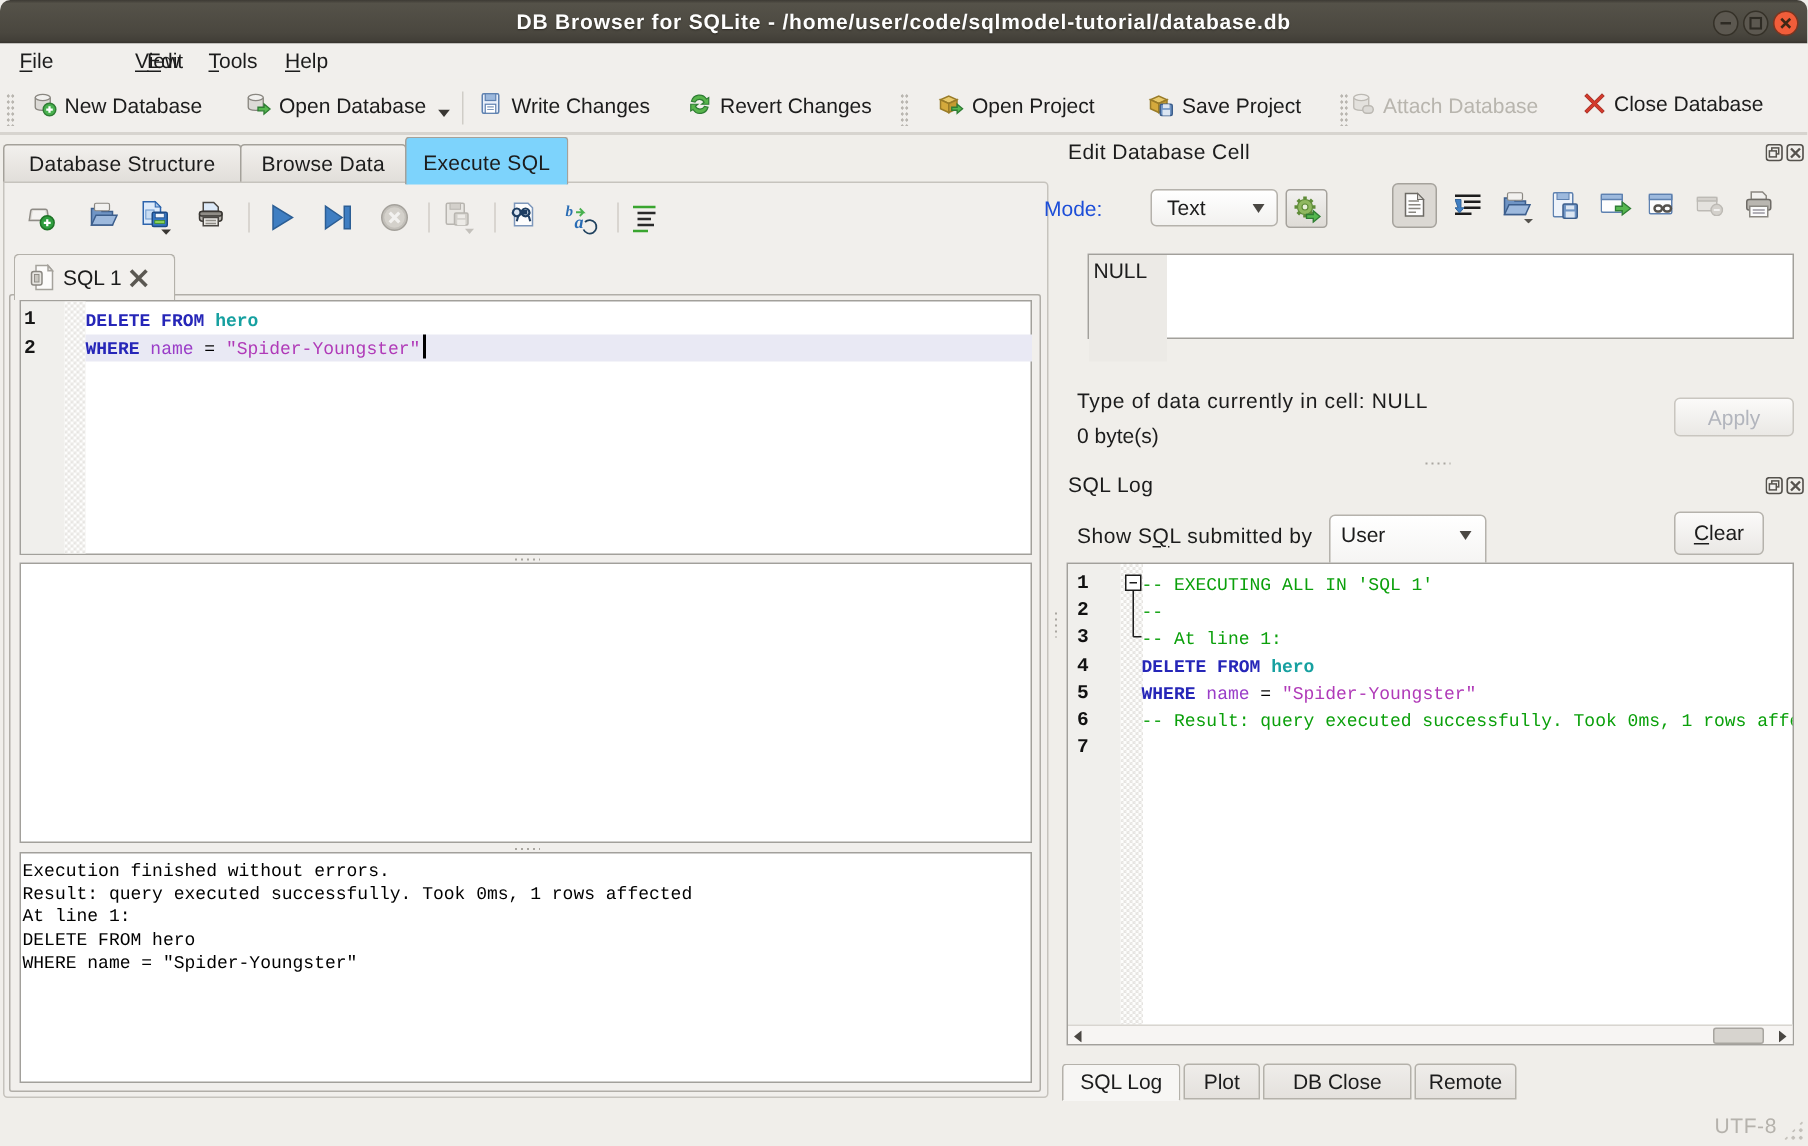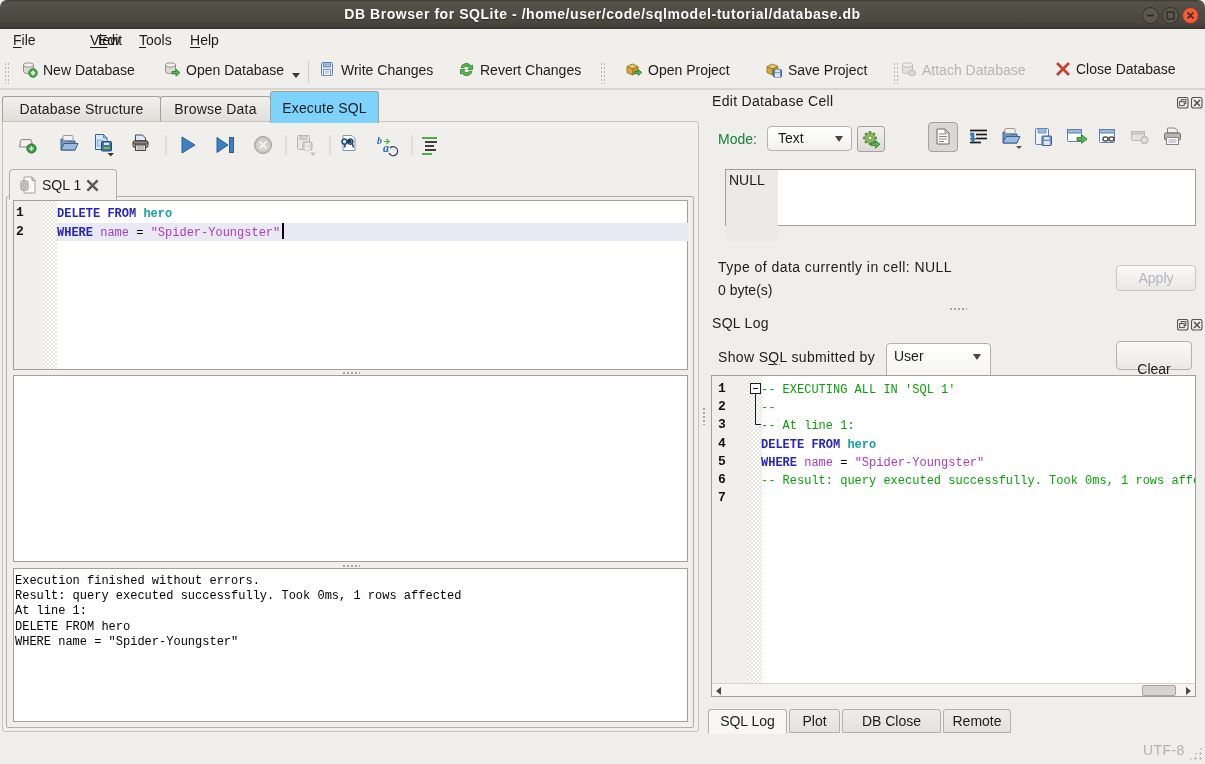--- a/index.html
+++ b/index.html
@@ -283,21 +283,21 @@
 WHERE name = "Spider-Youngster"</div>
 
 <div class="paneltitle abs" style="left:712px; top:93px;">Edit Database Cell</div>
 <div class="abs" id="edc-icons" style="left:1177px; top:95px;"><svg width="26" height="12" viewBox="0 0 26 12">
  <rect x="0.5" y="0.5" width="10.5" height="10.5" rx="2" fill="none" stroke="#55524d" stroke-width="1.1"></rect>
  <rect x="4.2" y="2.6" width="4.6" height="4" fill="none" stroke="#55524d" stroke-width="1"></rect>
  <rect x="2.6" y="4.6" width="4.6" height="4" fill="#f2f1ef" stroke="#55524d" stroke-width="1"></rect>
  <rect x="14.5" y="0.5" width="10.5" height="10.5" rx="2" fill="none" stroke="#55524d" stroke-width="1.1"></rect>
  <path d="M17 3 L23 9 M23 3 L17 9" stroke="#55524d" stroke-width="1.6"></path>
 </svg></div>
-<div class="abs" style="left:718px; top:131px; font-size:14px; color:#15803d;">Mode:</div>
+<div class="abs" style="left:696px; top:131px; font-size:14px; color:#1d4ed8;">Mode:</div>
 <div class="combo abs" style="left:767px; top:126px; width:85px; height:25px;">
   <span style="position:absolute; left:10px; top:3px;">Text</span>
   <svg style="position:absolute; right:7px; top:9px;" width="9" height="7">
       <path d="M0 0 L8 0 L4 6 Z" fill="#4a4743"></path>
     </svg>
 </div>
 <div class="abs" id="modebtn" style="left:857px; top:126px; width:28px; height:26px; background:linear-gradient(#f2f1ef,#dedbd6); border:1px solid #a5a29c; border-radius:3px;">
 <svg style="position:absolute; left:4px; top:3px;" width="19" height="19" viewBox="0 0 19 19">
  <g fill="#8fb860" stroke="#5f8c38" stroke-width="0.8">
   <circle cx="8" cy="8" r="5"></circle>
@@ -394,21 +394,21 @@
  <rect x="14.5" y="0.5" width="10.5" height="10.5" rx="2" fill="none" stroke="#55524d" stroke-width="1.1"></rect>
  <path d="M17 3 L23 9 M23 3 L17 9" stroke="#55524d" stroke-width="1.6"></path>
 </svg></div>
 <div class="abs" style="left:718px; top:349px; font-size:14px; color:#1c1c1c; letter-spacing:0.35px;">Show S<u style="text-underline-offset:2px;">Q</u>L submitted by</div>
 <div class="combo abs" style="left:886px; top:343px; width:105px; height:44px;">
   <span style="position:absolute; left:7px; top:4px;">User</span>
   <svg style="position:absolute; right:8px; top:10px;" width="9" height="7">
       <path d="M0 0 L8 0 L4 6 Z" fill="#4a4743"></path>
     </svg>
 </div>
-<div class="btn abs" style="left:1116px; top:341px; width:76px; height:29px; padding-top:19px;"><u style="text-underline-offset:2px;">C</u>lear</div>
+<div class="btn abs" style="left:1116px; top:341px; width:60px; height:29px; padding-top:5px;"><u style="text-underline-offset:2px;">C</u>lear</div>
 <div id="logframe" class="abs">
   <div class="abs gutter" style="left:0; top:0; width:35px; height:320px;"></div>
   <div class="abs hatch" style="left:35px; top:0; width:15px; height:320px;"></div>
   <div class="abs lognum" style="left:6px; top:4px; line-height:18.2px;">1<br>2<br>3<br>4<br>5<br>6<br>7</div>
 
   <svg class="abs" style="left:37px; top:5px;" width="16" height="50">
     <rect x="1.5" y="2.5" width="10" height="10" fill="#fff" stroke="#1c1c1c"></rect>
     <line x1="4" y1="7.5" x2="9" y2="7.5" stroke="#1c1c1c"></line>
     <line x1="6.5" y1="13" x2="6.5" y2="43.5" stroke="#1c1c1c"></line>
     <line x1="6.5" y1="43.5" x2="12" y2="43.5" stroke="#1c1c1c"></line>

